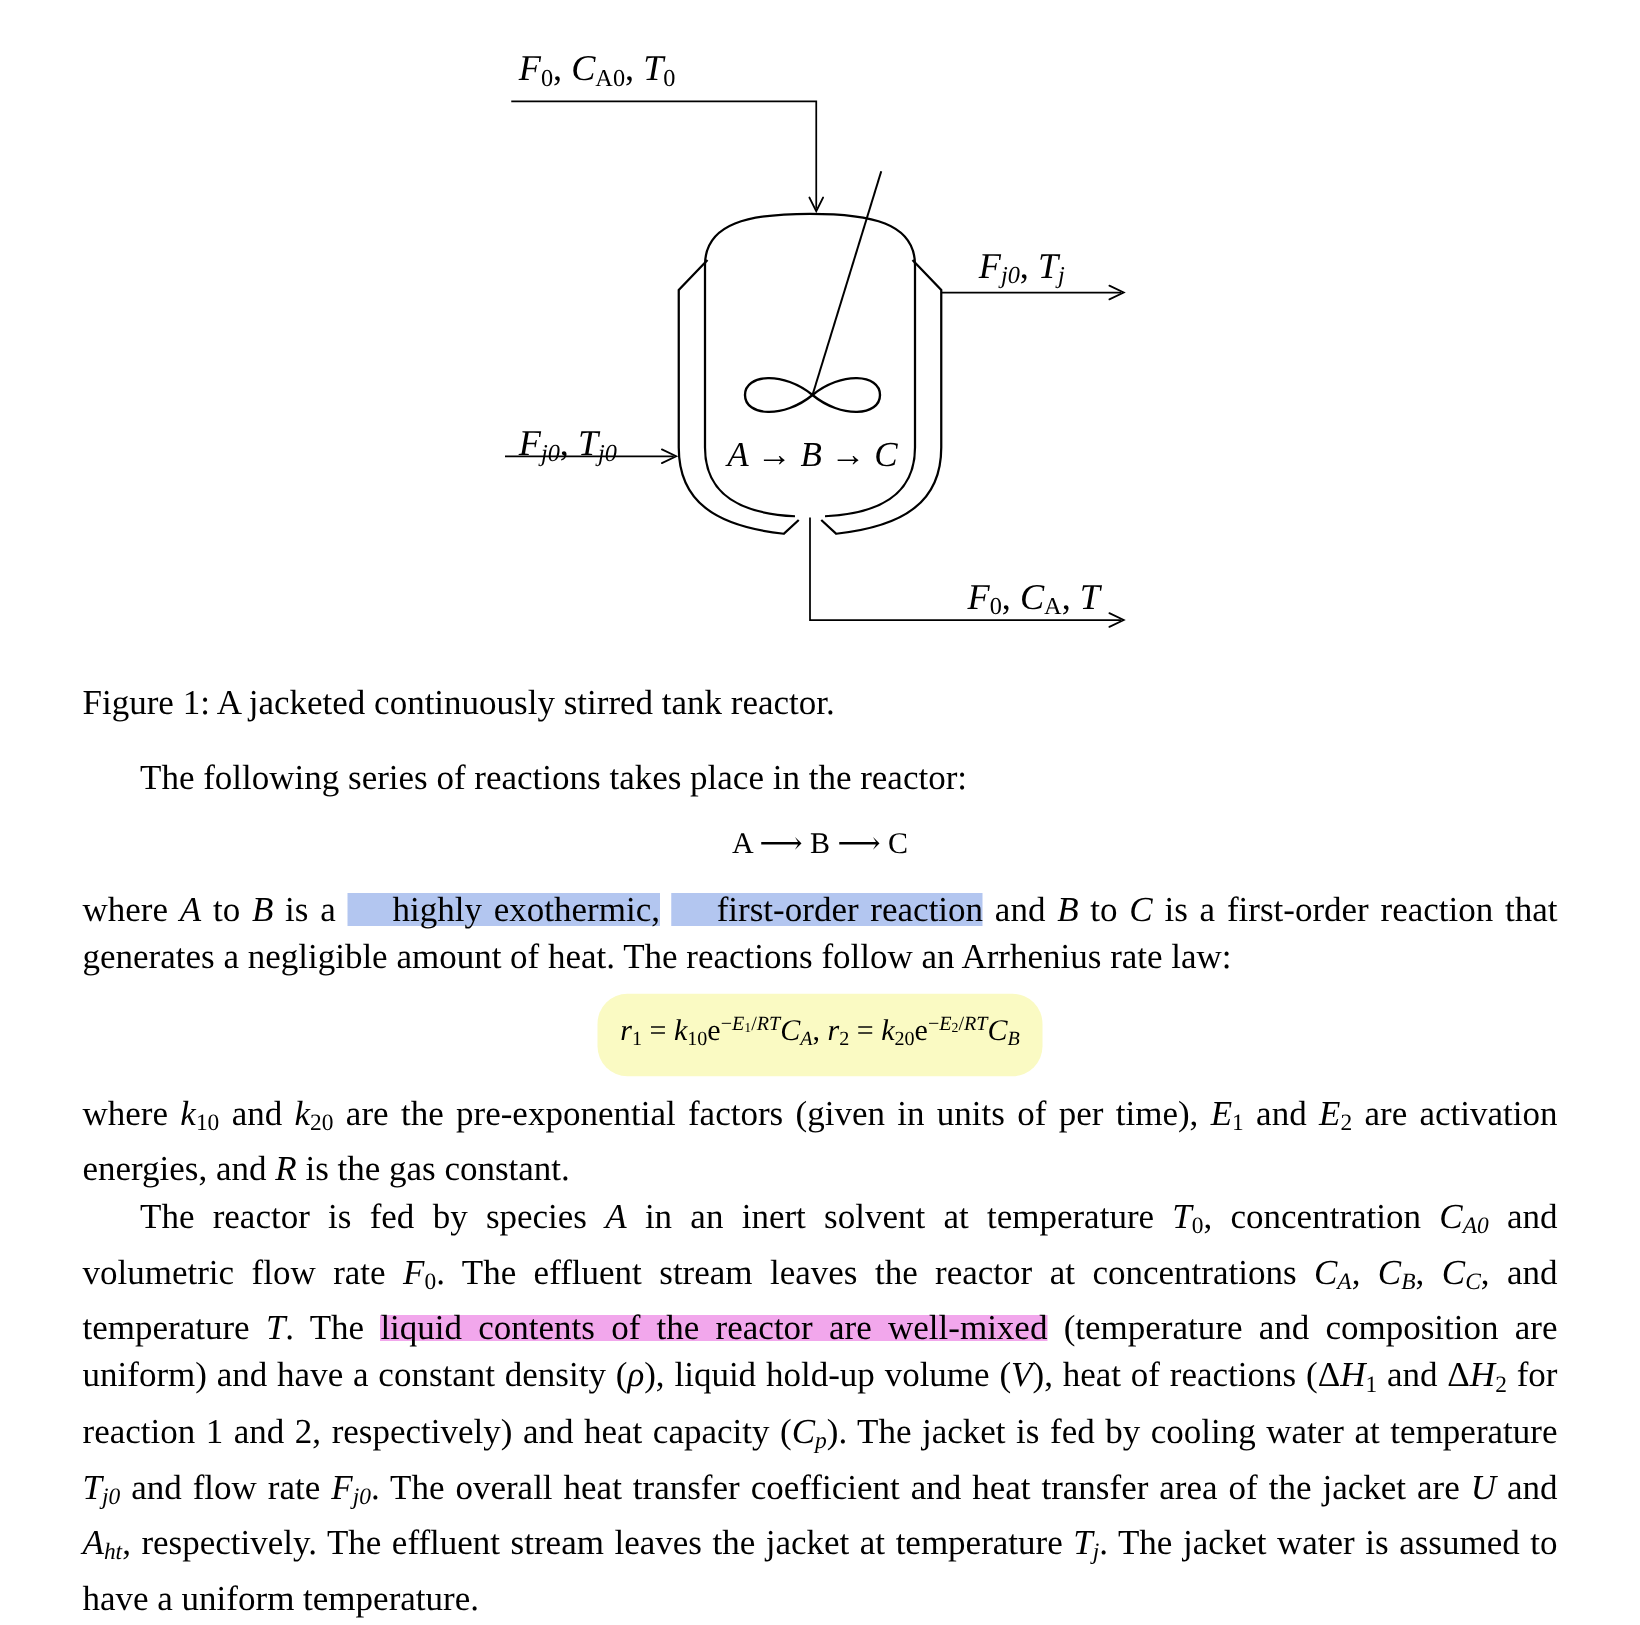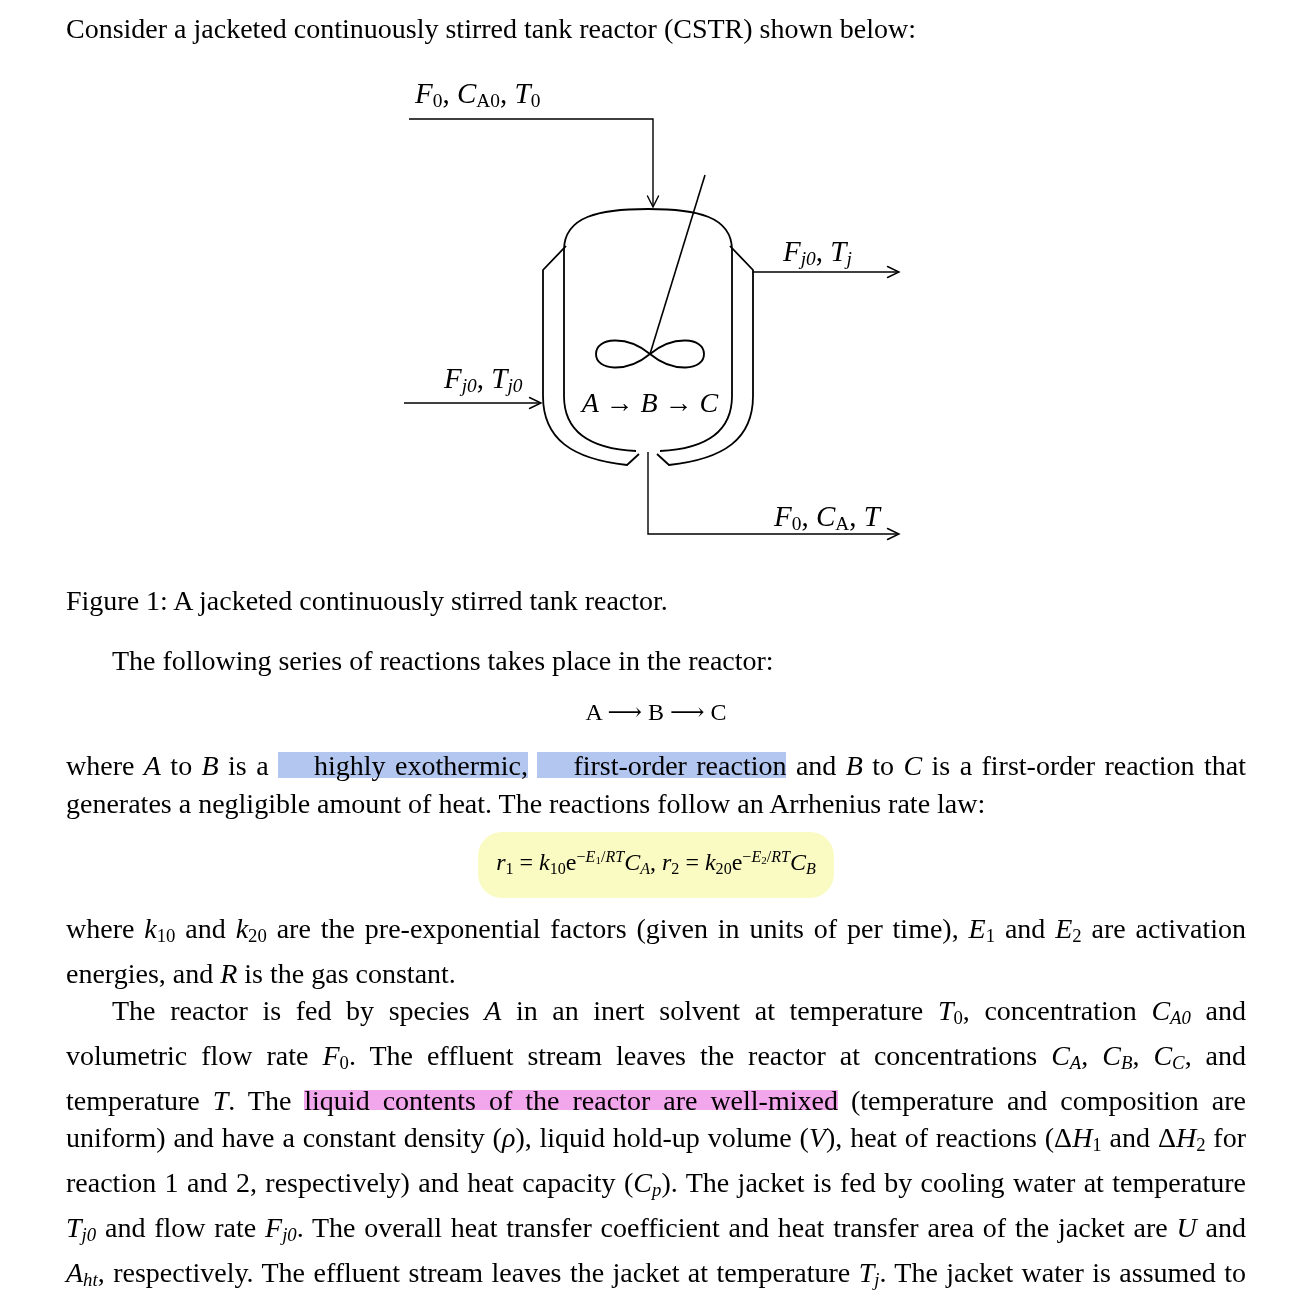--- a/index.html
+++ b/index.html
@@ -30,21 +30,20 @@
   .r-supsub{font-size:46%;vertical-align:0.62em;}
   
   .hl-blue{background:linear-gradient(to bottom,transparent 5%,#b3c6f0 5%,#b3c6f0 90%,transparent 90%);padding-left:36px;}
   .hl-pink{background:linear-gradient(to bottom,transparent 16%,#f2a7ec 16%,#f2a7ec 82%,transparent 82%);}
 </style>
 </head>
 <body>
 
 <div class="page">
 
-  <p class="para"><span>Consider a jacketed continuously stirred tank reactor (CSTR) shown below:</span></p>
 
   <div class="figure">
     <svg class="diagram" width="525" height="482" viewBox="385 80 525 482" xmlns="http://www.w3.org/2000/svg">
 
       <path stroke-width="1.4" d="M 409 121 H 653 V 207"></path>
       <path stroke-width="1.4" stroke-linecap="round" d="M 647.5 198 L 653 209 L 658.5 198"></path>
 
       <path stroke-width="1.8" d="M 636 453 C 594 451 564 437 564 398 L 564 252 C 564 218 600 211 648 211 C 696 211 732 218 732 252 L 732 398 C 732 437 702 451 660 453"></path>
 
       <path stroke-width="1.8" d="M 566 248 L 543 272 L 543 398 C 543 441 572 461 627 467 L 639 456"></path>
@@ -58,21 +57,21 @@
 
       <path stroke-width="1.4" d="M 753 274 H 897"></path>
       <path stroke-width="1.4" stroke-linecap="round" d="M 887.5 268.5 L 899 274 L 887.5 279.5"></path>
 
       <path stroke-width="1.4" d="M 648 454 V 536 H 897"></path>
       <path stroke-width="1.4" stroke-linecap="round" d="M 887.5 530.5 L 899 536 L 887.5 541.5"></path>
     </svg>
 
     <div class="fig-label" style="left:349px;top:0px;"><span class="r-v">F</span><span class="r-sub">0</span><span>, </span><span class="r-v">C</span><span class="r-sub">A0</span><span>, </span><span class="r-v">T</span><span class="r-sub">0</span></div>
     <div class="fig-label" style="left:717px;top:158px;text-align:center;"><span class="r-v">F</span><span class="r-vsub">j0</span><span>, </span><span class="r-v">T</span><span class="r-vsub">j</span></div>
-    <div class="fig-label" style="left:349px;top:285px;margin-left:29px;"><span class="r-v">F</span><span class="r-vsub">j0</span><span>, </span><span class="r-v">T</span><span class="r-vsub">j0</span></div>
+    <div class="fig-label" style="left:349px;top:300px;"><span class="r-v">F</span><span class="r-vsub">j0</span><span>, </span><span class="r-v">T</span><span class="r-vsub">j0</span></div>
     <div class="fig-label" style="left:708px;top:423px;"><span class="r-v">F</span><span class="r-sub">0</span><span>, </span><span class="r-v">C</span><span class="r-sub">A</span><span>, </span><span class="r-v">T</span></div>
     <div class="fig-reaction" style="left:499px;top:306px;font-style:italic;"><span>A → B → C</span></div>
   </div>
 
   <p class="caption">Figure 1: A jacketed continuously stirred tank reactor.</p>
 
   <p class="para indent" style="margin-top:22px;">The following series of reactions takes place in the reactor:</p>
 
   <div class="eq scheme">A ⟶ B ⟶ C</div>
 

